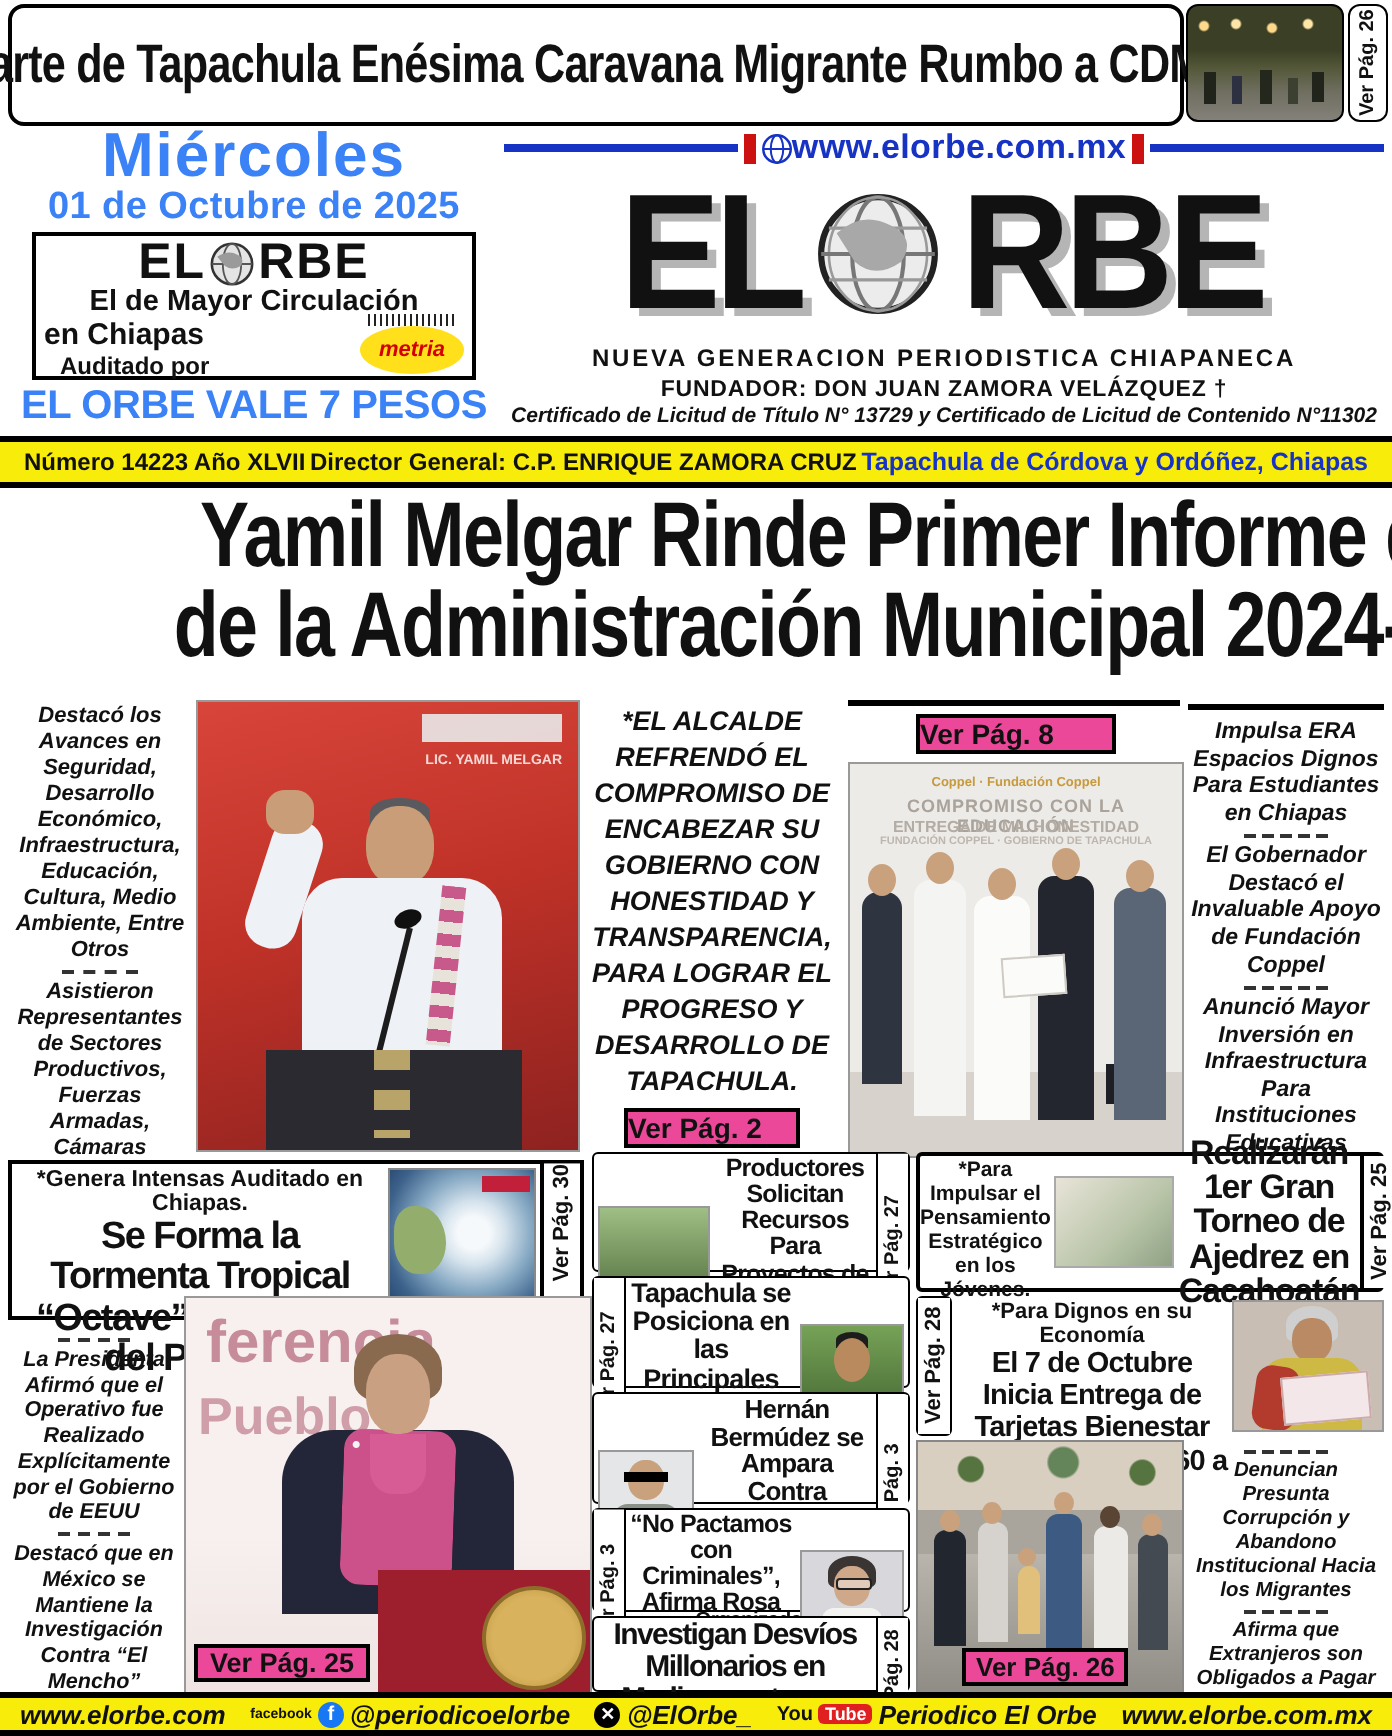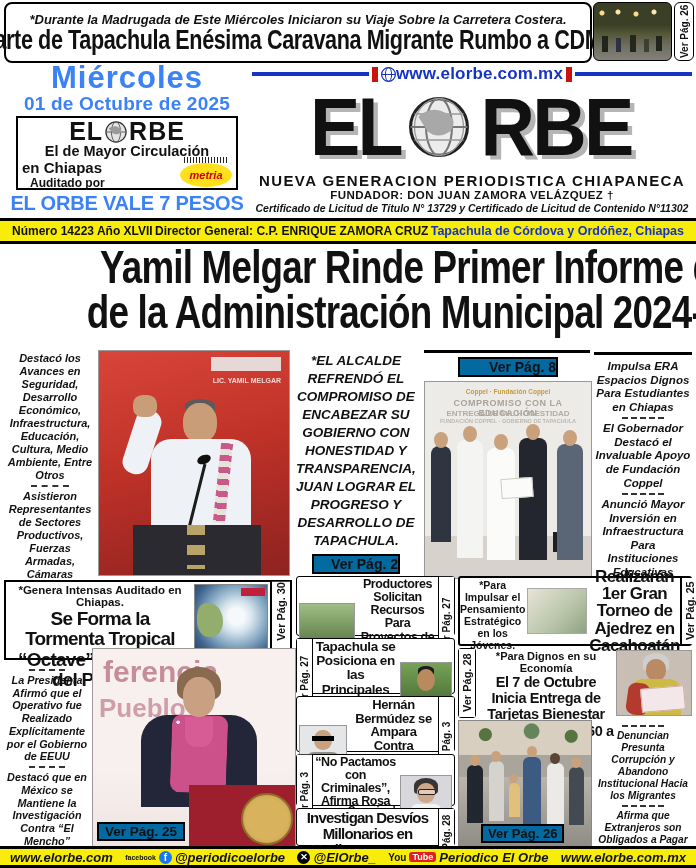--- a/index.html
+++ b/index.html
@@ -5,21 +5,21 @@
   html,body{margin:0;padding:0;background:#777;}
   #page{position:relative;width:696px;height:868px;background:#fff;margin:0 auto;
         font-family:"Liberation Sans",sans-serif;color:#111;overflow:hidden;}
   .abs{position:absolute;}
   .cond{display:inline-block;transform:scaleX(0.8);transform-origin:center;white-space:nowrap;}
   .ctr{text-align:center;}
   .red{color:#3b82f6;}
   .blue{color:#1633c4;}
   .vref{writing-mode:vertical-rl;transform:rotate(180deg);font-weight:700;font-size:11px;
         display:flex;align-items:center;justify-content:center;background:#fff;}
-  .refbox{border:2px solid #000;background:#0369a1;font-weight:700;text-align:right;}
+  .refbox{border:2px solid #000;background:#ec4899;font-weight:700;text-align:left;}
   .divider{border-top:2px dashed #333;width:42%;margin:3px auto;}
   .sidecol{font-style:italic;font-weight:800;text-align:center;line-height:1.18;}
   .kick{font-weight:800;text-align:center;}
   .ph{position:absolute;overflow:hidden;}
   
   #banner-box{left:4px;top:2px;width:584px;height:57px;border:2.5px solid #000;border-radius:8px;
       display:flex;flex-direction:column;align-items:center;justify-content:center;background:#fff;}
   #banner-kicker{font-size:13px;font-weight:700;font-style:italic;}
   #banner-headline{font-size:27px;font-weight:900;letter-spacing:-0.5px;line-height:1;}
   #banner-photo{left:593px;top:2px;width:77px;height:57px;border:1.5px solid #000;border-radius:6px;
@@ -49,21 +49,21 @@
   .metria .comb{position:absolute;top:-6px;left:4px;width:44px;height:6px;
       background:repeating-linear-gradient(90deg,#222 0 1px,transparent 1px 3px);}
   #hdr-price{left:4px;top:192px;width:246px;font-size:20px;font-weight:900;letter-spacing:-0.2px;}
   #hdr-webrow{left:252px;top:64px;width:440px;height:20px;display:flex;align-items:center;}
   .hline{flex:1;height:3.5px;background:#1633c4;}
   .redbar{width:6px;height:15px;background:#cc1111;margin:0 3px;}
   #hdr-web{font-size:17px;font-weight:800;letter-spacing:0.2px;}
   #masthead{left:252px;top:80px;width:440px;height:94px;display:flex;align-items:center;justify-content:center;gap:4px;}
   .mast-txt{font-size:82px;font-weight:900;letter-spacing:-3px;line-height:0.9;
       transform:scaleX(0.92);text-shadow:5px 4px 0 #b5b5b5;}
-  #hdr-sub{left:252px;top:172px;width:440px;font-size:15px;font-weight:800;letter-spacing:1.4px;}
+  #hdr-sub{left:252px;top:172px;width:440px;font-size:12px;font-weight:800;letter-spacing:1.4px;}
   #hdr-founder{left:252px;top:189px;width:440px;font-size:11.5px;font-weight:800;letter-spacing:0.4px;}
   #hdr-cert{left:252px;top:202px;width:440px;font-size:10.5px;font-weight:700;font-style:italic;}
   
   #infobar{left:0;top:218px;width:696px;height:26px;background:#f8ec0a;border-top:3.5px solid #000;
       border-bottom:3.5px solid #000;box-sizing:border-box;display:flex;align-items:center;
       justify-content:space-between;padding:0 12px;}
   #infobar .n{font-size:12px;font-weight:800;}
   #infobar .d{font-size:12px;font-weight:800;}
   #infobar .l{font-size:12.5px;font-weight:800;color:#1633c4;}
   
@@ -203,21 +203,20 @@
   .yt-tube{background:#e02020;color:#fff;font-size:9px;font-style:normal;font-weight:800;
       padding:0 3px;border-radius:3px;}
   .globe-sm{display:inline-block;vertical-align:middle;}
 </style>
 </head>
 <body>
 
 <div id="page">
 
   <div class="abs" id="banner-box">
-    <div id="banner-kicker">*Durante la Madrugada de Este Miércoles Iniciaron su Viaje Sobre la Carretera Costera.</div>
     <div id="banner-headline"><span class="cond">Parte de Tapachula Enésima Caravana Migrante Rumbo a CDMX</span></div>
   </div>
   <div class="abs ph" id="banner-photo">
     <div class="lights"></div>
     <div class="crowd"></div>
   </div>
   <div class="abs vref" id="banner-ref">Ver Pág. 26</div>
 
   <div class="abs ctr red" id="hdr-day">Miércoles</div>
   <div class="abs ctr red" id="hdr-date">01 de Octubre de 2025</div>
@@ -303,21 +302,21 @@
     <div class="head"></div>
     <div class="shirt"></div>
     <div class="sash"></div>
     <div class="mic"></div>
     <div class="michead"></div>
     <div class="podium"></div>
     <div class="podstripe"></div>
   </div>
 
   <div class="abs" id="ms-center">
-    <div class="txt">*EL ALCALDE REFRENDÓ EL COMPROMISO DE ENCABEZAR SU GOBIERNO CON HONESTIDAD Y TRANSPARENCIA, JUAN LOGRAR EL PROGRESO Y DESARROLLO DE TAPACHULA.</div>
+    <div class="txt">*EL ALCALDE REFRENDÓ EL COMPROMISO DE ENCABEZAR SU GOBIERNO CON HONESTIDAD Y TRANSPARENCIA, PARA LOGRAR EL PROGRESO Y DESARROLLO DE TAPACHULA.</div>
     <div class="refbox">Ver Pág. 2</div>
   </div>
 
   <div class="abs" id="photo2wrap">
     <div class="refbox">Ver Pág. 8</div>
     <div class="ph" id="photo2">
       <div class="logos">Coppel · Fundación Coppel</div>
       <div class="b1">COMPROMISO CON LA EDUCACIÓN</div>
       <div class="b2">ENTREGA DE MIL HONESTIDAD</div>
       <div class="b3">FUNDACIÓN COPPEL · GOBIERNO DE TAPACHULA</div>

